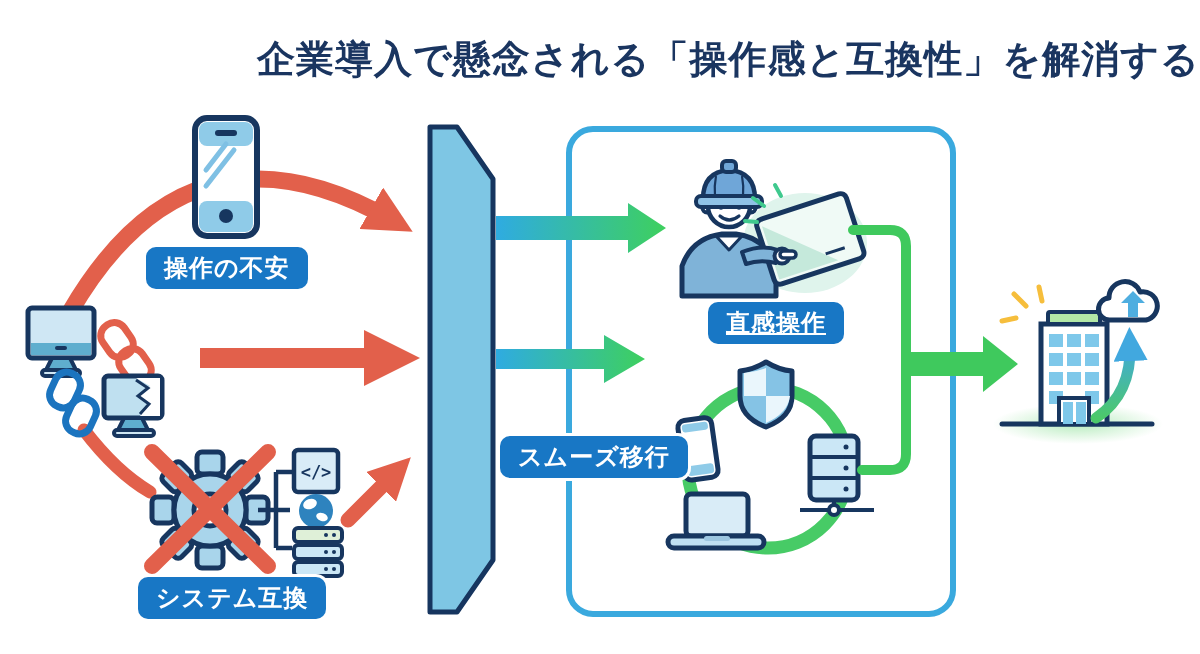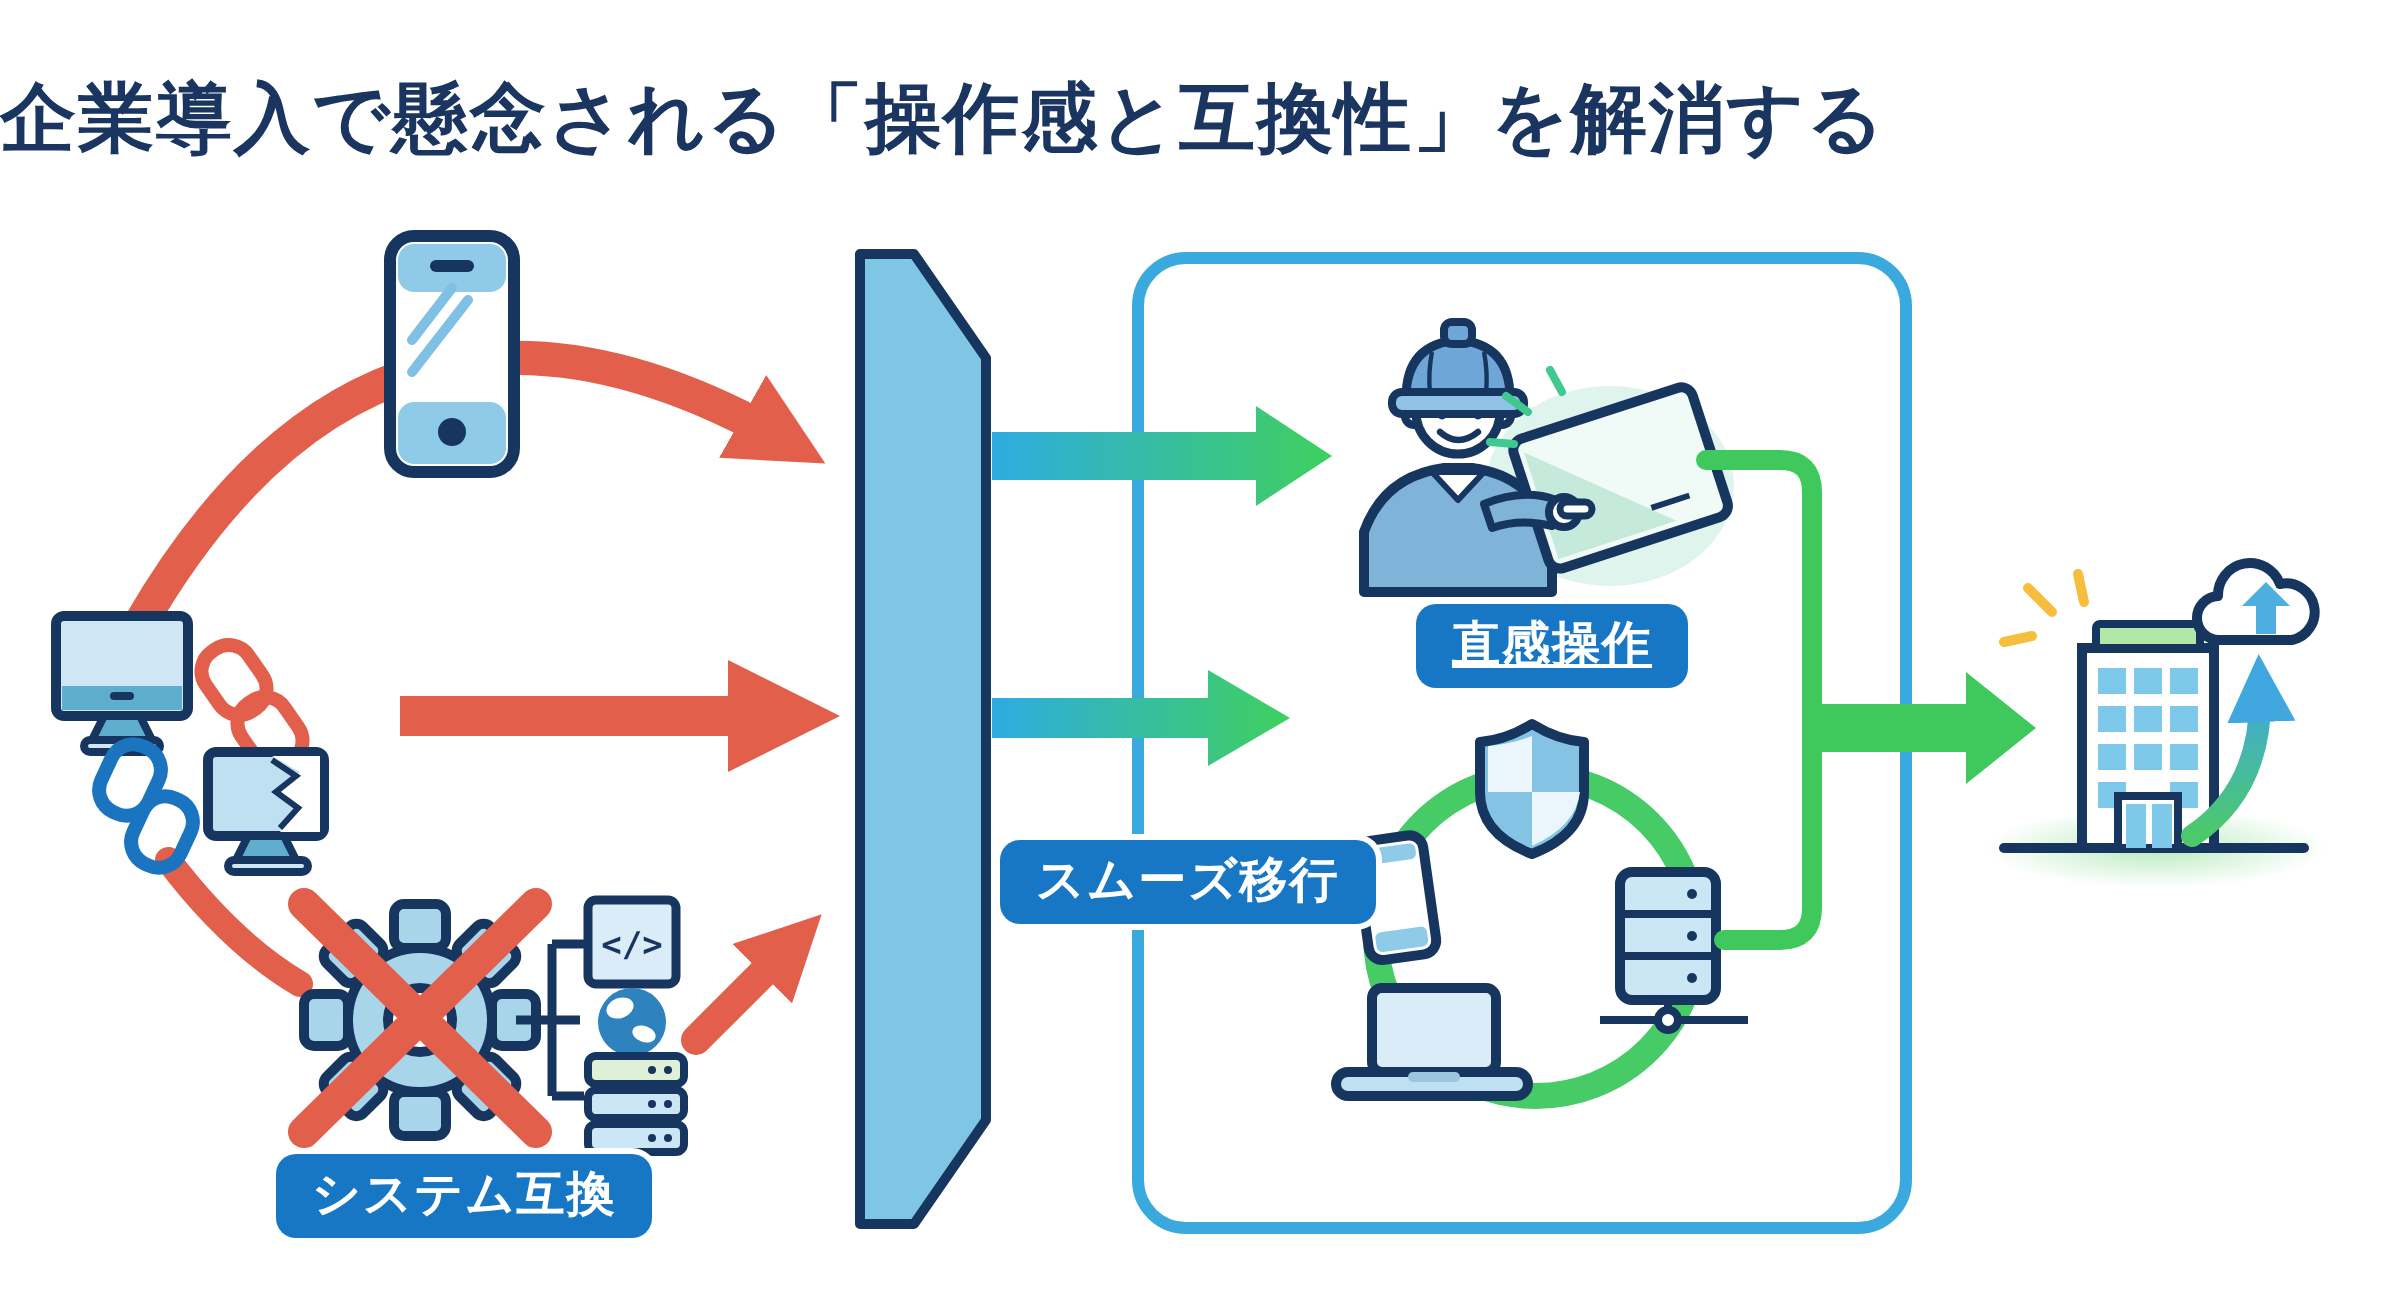--- a/index.html
+++ b/index.html
@@ -12,21 +12,21 @@
     --box-border:#3AA9DE;
     --barrier-fill:#7EC6E4;
     --accent-yellow:#F6BE3C;
   }
   html,body{margin:0;padding:0;background:#fff;}
   .canvas{
     position:relative;width:1200px;height:654px;background:#fff;overflow:hidden;
     font-family:"Liberation Sans","DejaVu Sans",sans-serif;
   }
   .title{
-    position:absolute;top:34px;left:0;width:1200px;text-align:left;
+    position:absolute;top:34px;left:0;width:1200px;text-align:right;
     font-size:38px;font-weight:800;color:var(--title-navy);letter-spacing:1px;
   }
   .svg-layer{position:absolute;left:0;top:0;}
   .label{
     position:absolute;background:var(--label-blue);color:#fff;
     font-size:24px;font-weight:700;letter-spacing:1px;line-height:1.15;
     padding:7px 18px;border-radius:10px;white-space:nowrap;
     box-shadow:0 0 0 3px #fff;
   }
 </style>
@@ -246,16 +246,17 @@
       <g stroke="#F6BE3C" stroke-width="5" stroke-linecap="round">
         <path d="M 1014 294 L 1026 306"></path>
           <path d="M 1039 287 L 1042 301"></path>
           <path d="M 1002 321 L 1016 318"></path>
       </g>
     </g>
   </svg>
 
   <div class="title">企業導入で懸念される「操作感と互換性」を解消する</div>
 
+  <div class="label" style="left:146px;top:247px;">操作の不安</div>
   <div class="label" style="left:138px;top:577px;">システム互換</div>
-  <div class="label" style="left:500px;top:420px;">スムーズ移行</div>
+  <div class="label" style="left:500px;top:436px;">スムーズ移行</div>
   <div class="label" style="left:708px;top:302px;text-decoration:underline;">直感操作</div>
 </div>
 
 </body></html>

